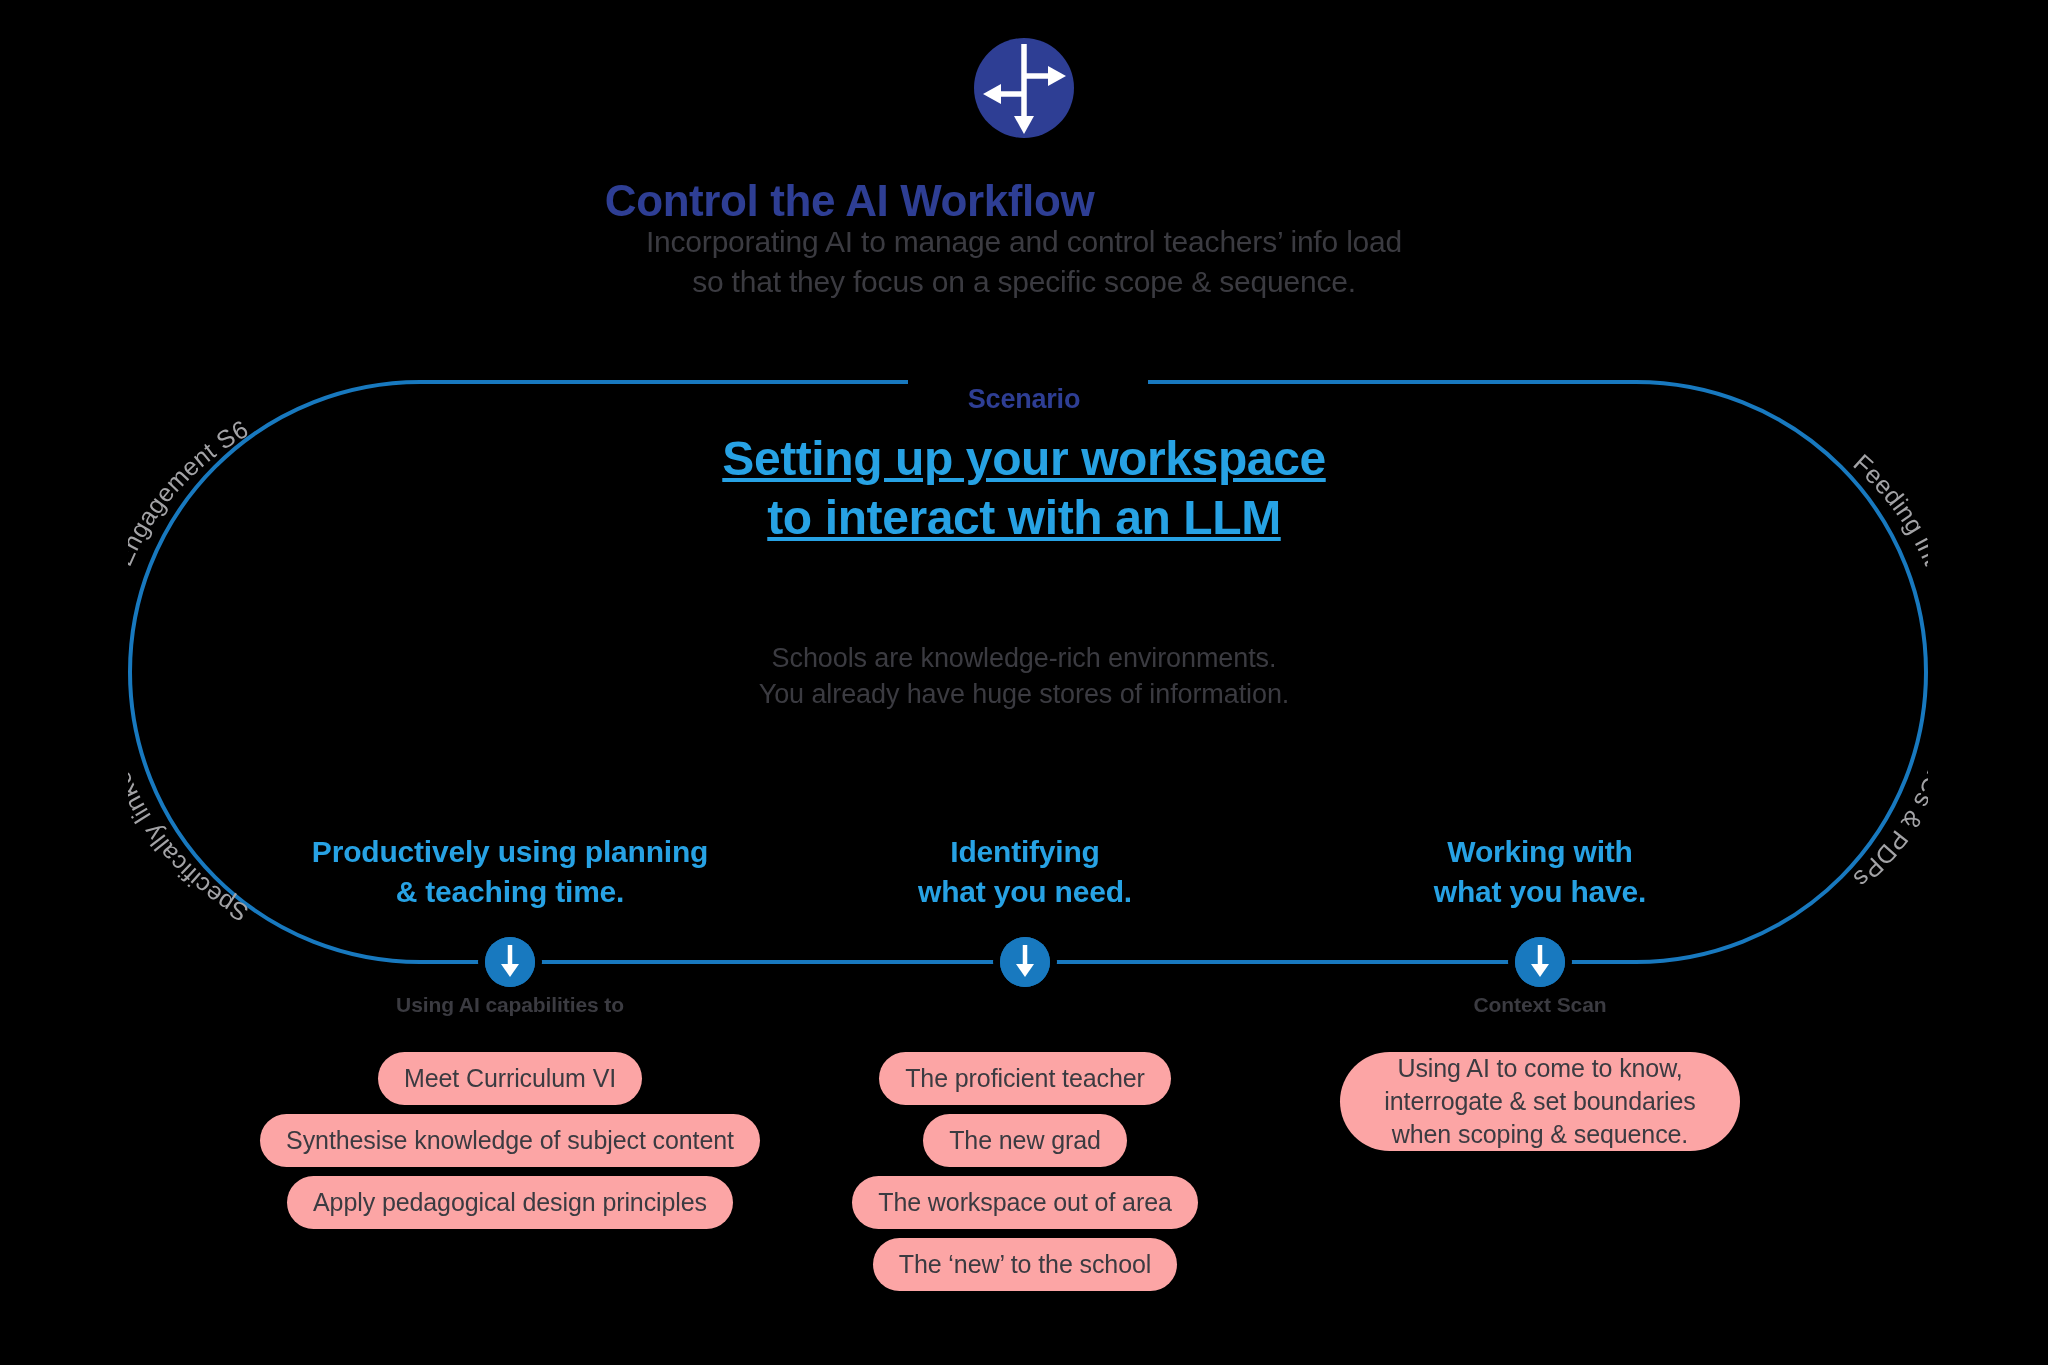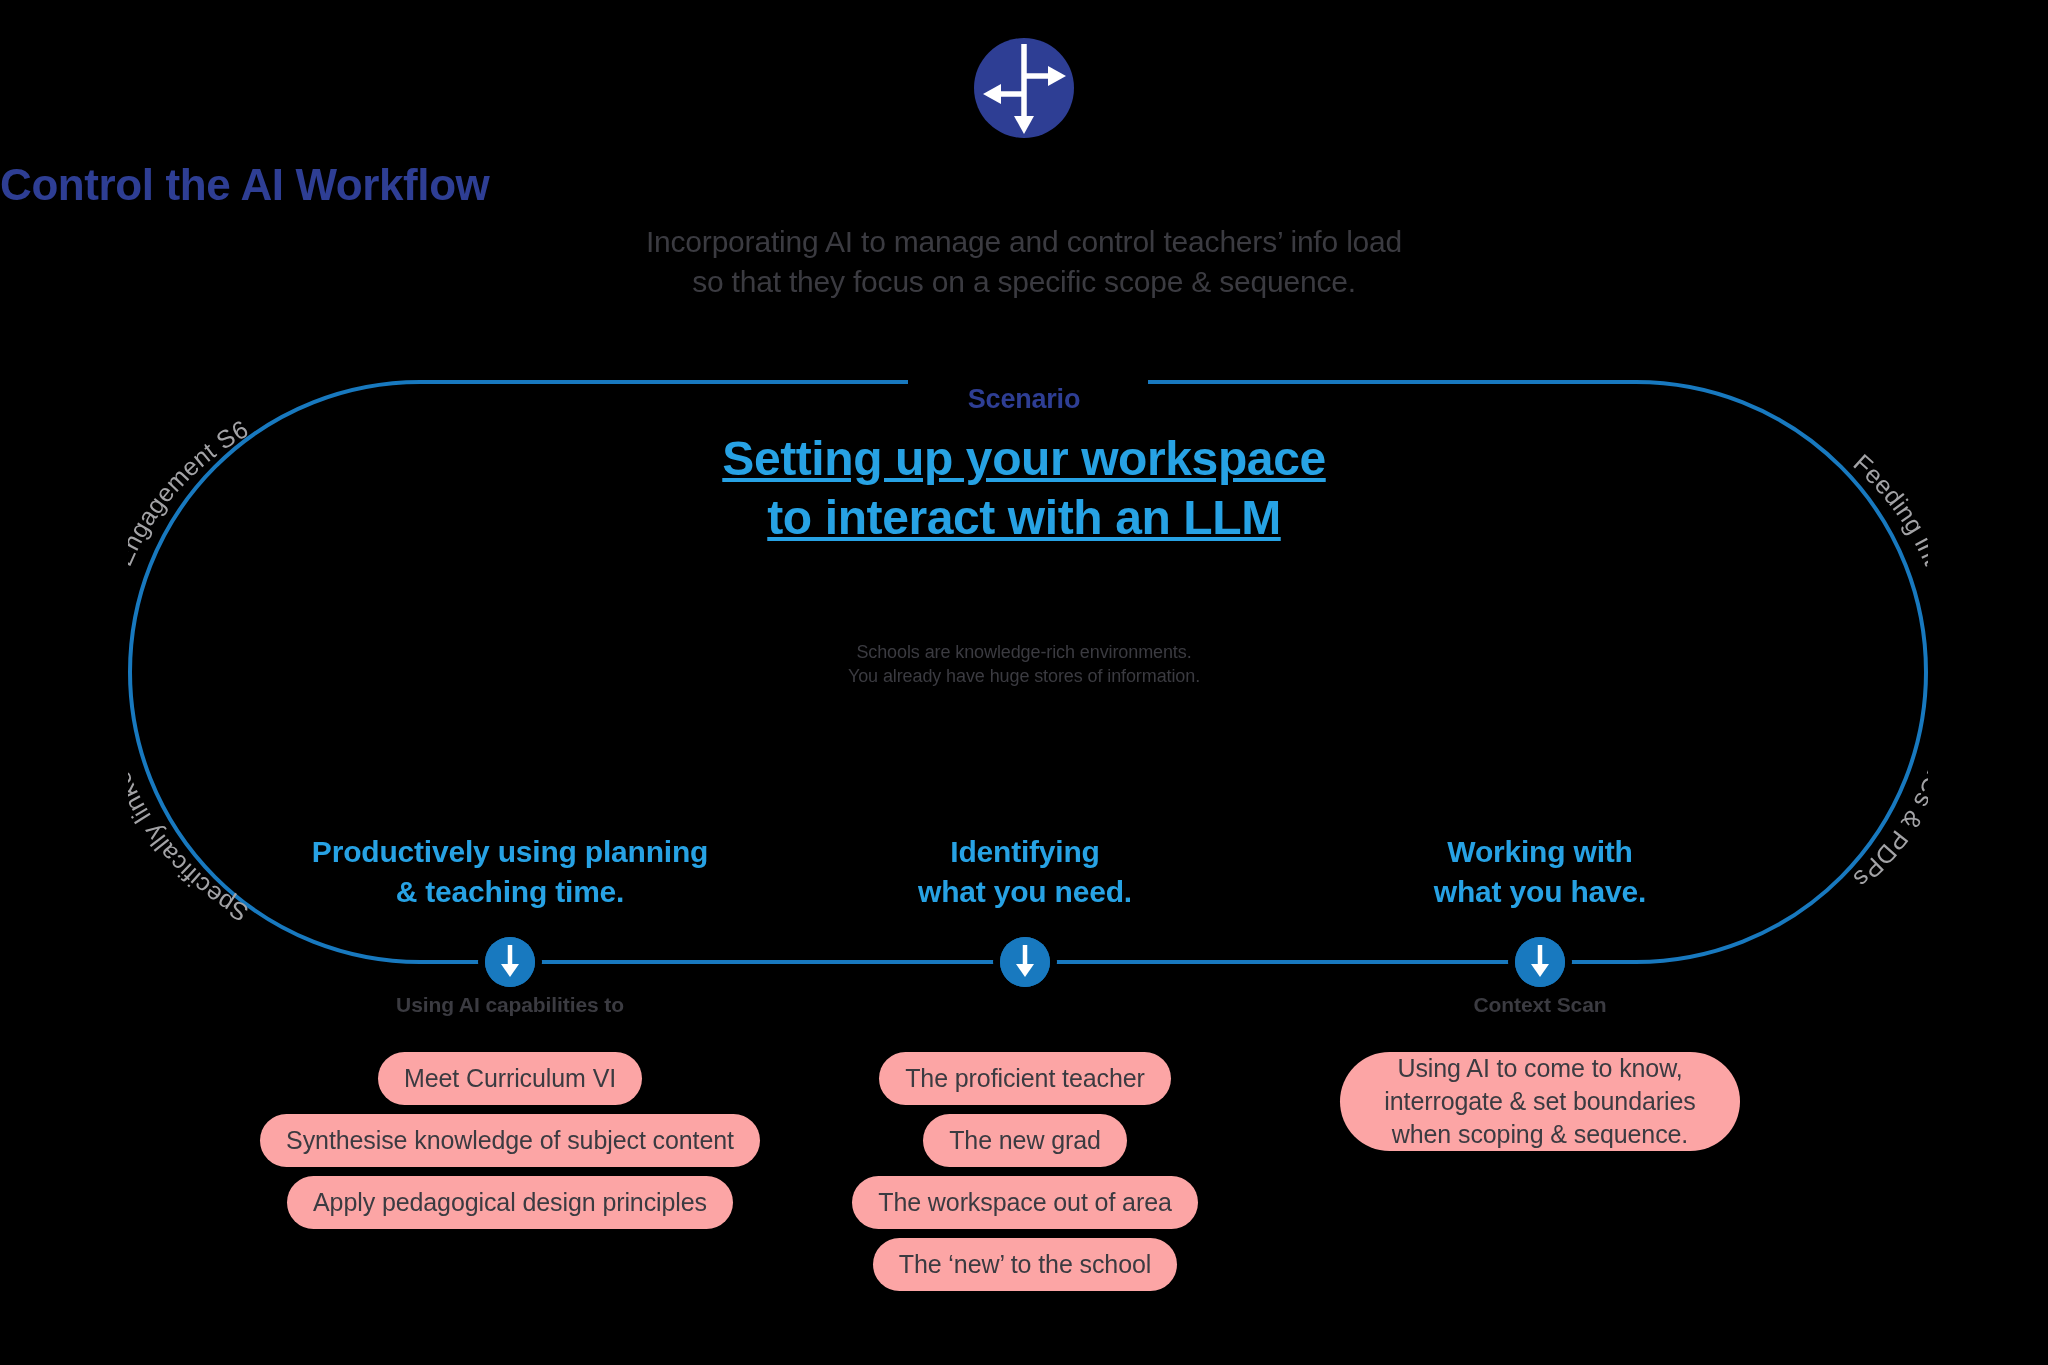--- a/index.html
+++ b/index.html
@@ -29,23 +29,23 @@
     left: 1024px;
     top: 36px;
     transform: translateX(-50%);
     width: 104px;
     height: 104px;
   }
 
   #page-title {
     position: absolute;
     left: 0;
-    top: 160px;
+    top: 176px;
     width: 1699px;
-    text-align: left;
+    text-align: center;
     color: #2e3e94;
     font-size: 44px;
     font-weight: 700;
     letter-spacing: -0.4px;
   }
 
   #page-subtitle {
     position: absolute;
     left: 0;
     top: 222px;
@@ -112,21 +112,21 @@
     text-decoration: underline;
   }
 
   #scenario-body {
     position: absolute;
     left: 0;
     top: 640px;
     width: 2048px;
     text-align: center;
     color: #3b3b41;
-    font-size: 18px;
+    font-size: 27px;
     font-weight: 400;
     line-height: 1.35;
     letter-spacing: -0.1px;
   }
 
   
   .column {
     position: absolute;
     top: 832px;
     width: 520px;

